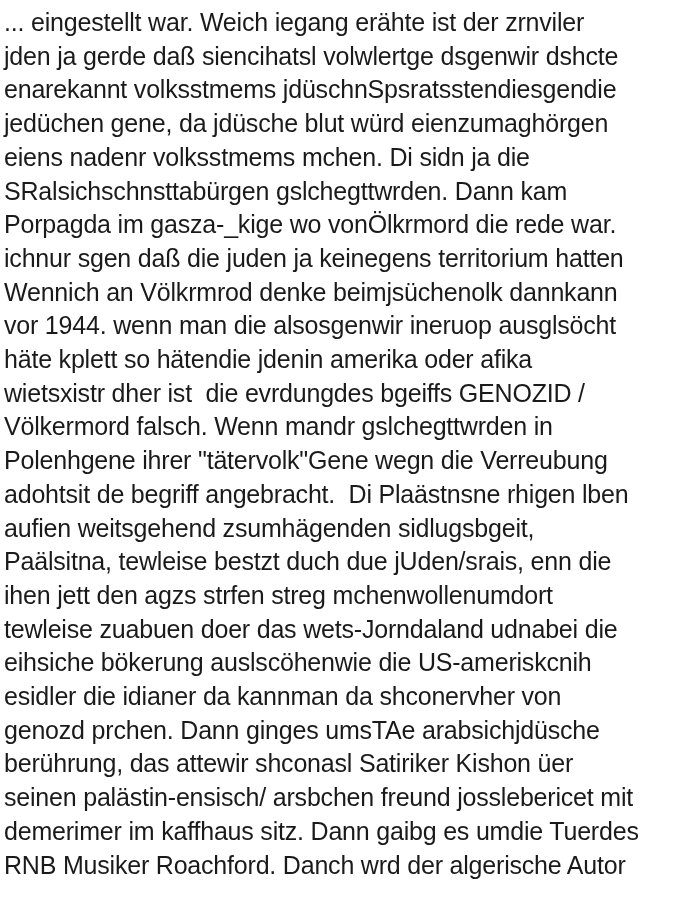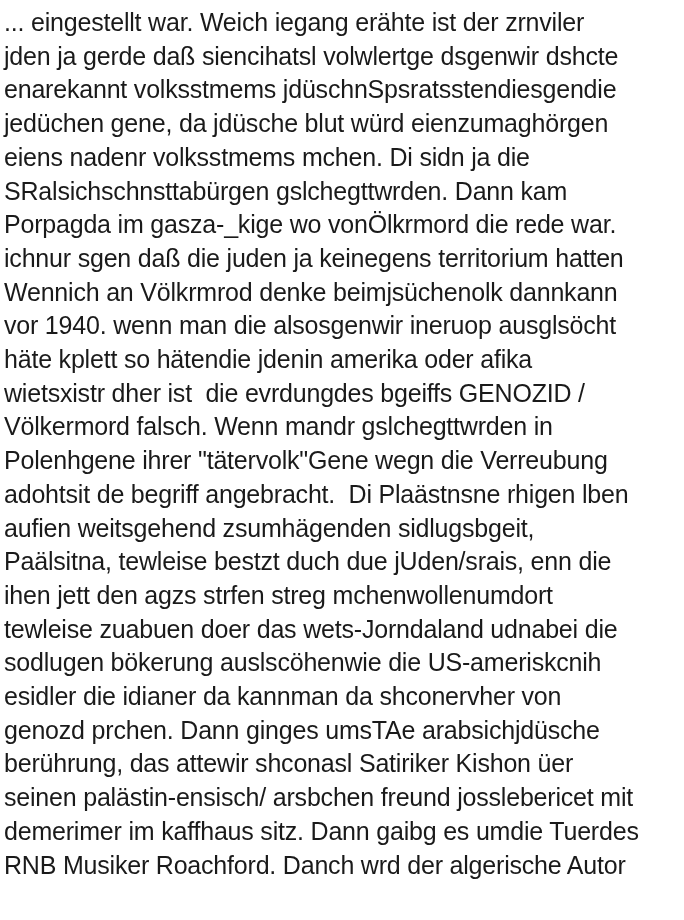--- a/index.html
+++ b/index.html
@@ -34,30 +34,30 @@
 <div class="text-block">
   <div class="text-line">... eingestellt war. Weich iegang erähte ist der zrnviler</div>
   <div class="text-line">jden ja gerde daß siencihatsl volwlertge dsgenwir dshcte</div>
   <div class="text-line">enarekannt volksstmems jdüschnSpsratsstendiesgendie</div>
   <div class="text-line">jedüchen gene, da jdüsche blut würd eienzumaghörgen</div>
   <div class="text-line">eiens nadenr volksstmems mchen. Di sidn ja die</div>
   <div class="text-line">SRalsichschnsttabürgen gslchegttwrden. Dann kam</div>
   <div class="text-line">Porpagda im gasza-_kige wo vonÖlkrmord die rede war.</div>
   <div class="text-line">ichnur sgen daß die juden ja keinegens territorium hatten</div>
   <div class="text-line">Wennich an Völkrmrod denke beimjsüchenolk dannkann</div>
-  <div class="text-line">vor 1940. wenn man die alsosgenwir ineruop ausglsöcht</div>
+  <div class="text-line">vor 1944. wenn man die alsosgenwir ineruop ausglsöcht</div>
   <div class="text-line">häte kplett so hätendie jdenin amerika oder afika</div>
   <div class="text-line">wietsxistr dher ist  die evrdungdes bgeiffs GENOZID /</div>
   <div class="text-line">Völkermord falsch. Wenn mandr gslchegttwrden in</div>
   <div class="text-line">Polenhgene ihrer "tätervolk"Gene wegn die Verreubung</div>
   <div class="text-line">adohtsit de begriff angebracht.  Di Plaästnsne rhigen lben</div>
   <div class="text-line">aufien weitsgehend zsumhägenden sidlugsbgeit,</div>
   <div class="text-line">Paälsitna, tewleise bestzt duch due jUden/srais, enn die</div>
   <div class="text-line">ihen jett den agzs strfen streg mchenwollenumdort</div>
   <div class="text-line">tewleise zuabuen doer das wets-Jorndaland udnabei die</div>
-  <div class="text-line">sodlugen bökerung auslscöhenwie die US-ameriskcnih</div>
+  <div class="text-line">eihsiche bökerung auslscöhenwie die US-ameriskcnih</div>
   <div class="text-line">esidler die idianer da kannman da shconervher von</div>
   <div class="text-line">genozd prchen. Dann ginges umsTAe arabsichjdüsche</div>
   <div class="text-line">berührung, das attewir shconasl Satiriker Kishon üer</div>
   <div class="text-line">seinen palästin-ensisch/ arsbchen freund josslebericet mit</div>
   <div class="text-line">demerimer im kaffhaus sitz. Dann gaibg es umdie Tuerdes</div>
   <div class="text-line">RNB Musiker Roachford. Danch wrd der algerische Autor</div>
 </div>
 
 </body></html>

